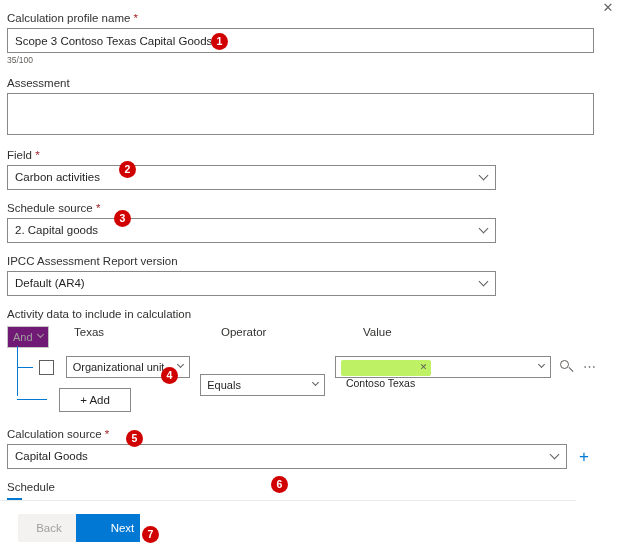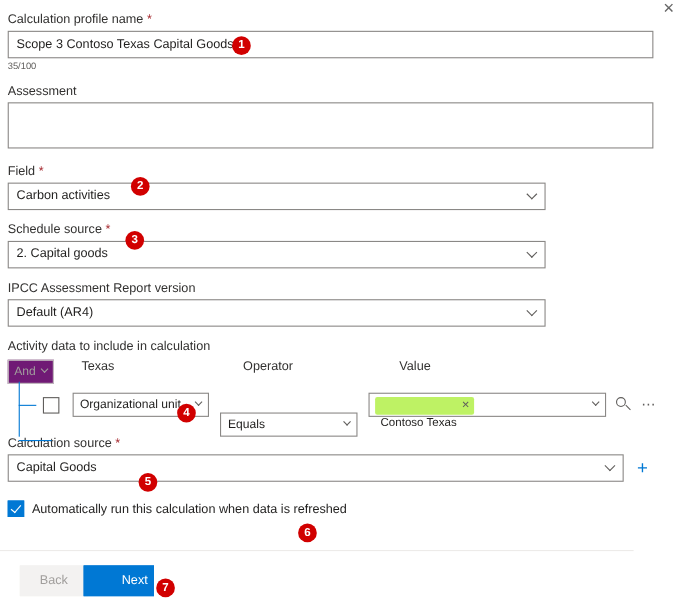--- a/index.html
+++ b/index.html
@@ -406,37 +406,42 @@
           <span class="chev"></span>
         </div>
 
         <div class="search-ico">
           <span class="circ"></span>
             <span class="hand"></span>
         </div>
         <div class="dots">⋯</div>
       </div>
 
+      <div class="add-btn">
+        <span>+</span>
+        <span>Add</span>
+      </div>
     </div>
 
     <div style="height:16px;"></div>
 
     
     <label class="label"><span>Calculation source</span> <span class="req">*</span></label>
     <div class="calc-model-row">
       <div class="select calc-model-select">
         <span class="val">Capital Goods</span>
         <span class="chev"></span>
       </div>
       <div class="plus-blue">+</div>
     </div>
 
     <div style="height:12px;"></div>
 
     
+    <label class="label">Schedule</label>
     <div class="chk-row">
       <div class="chk-blue"></div>
       <span class="chk-label">Automatically run this calculation when data is refreshed</span>
     </div>
 
   </div>
 
   <div class="footer">
     <div class="btn btn-back">Back</div>
     <div class="btn btn-next">Next</div>

